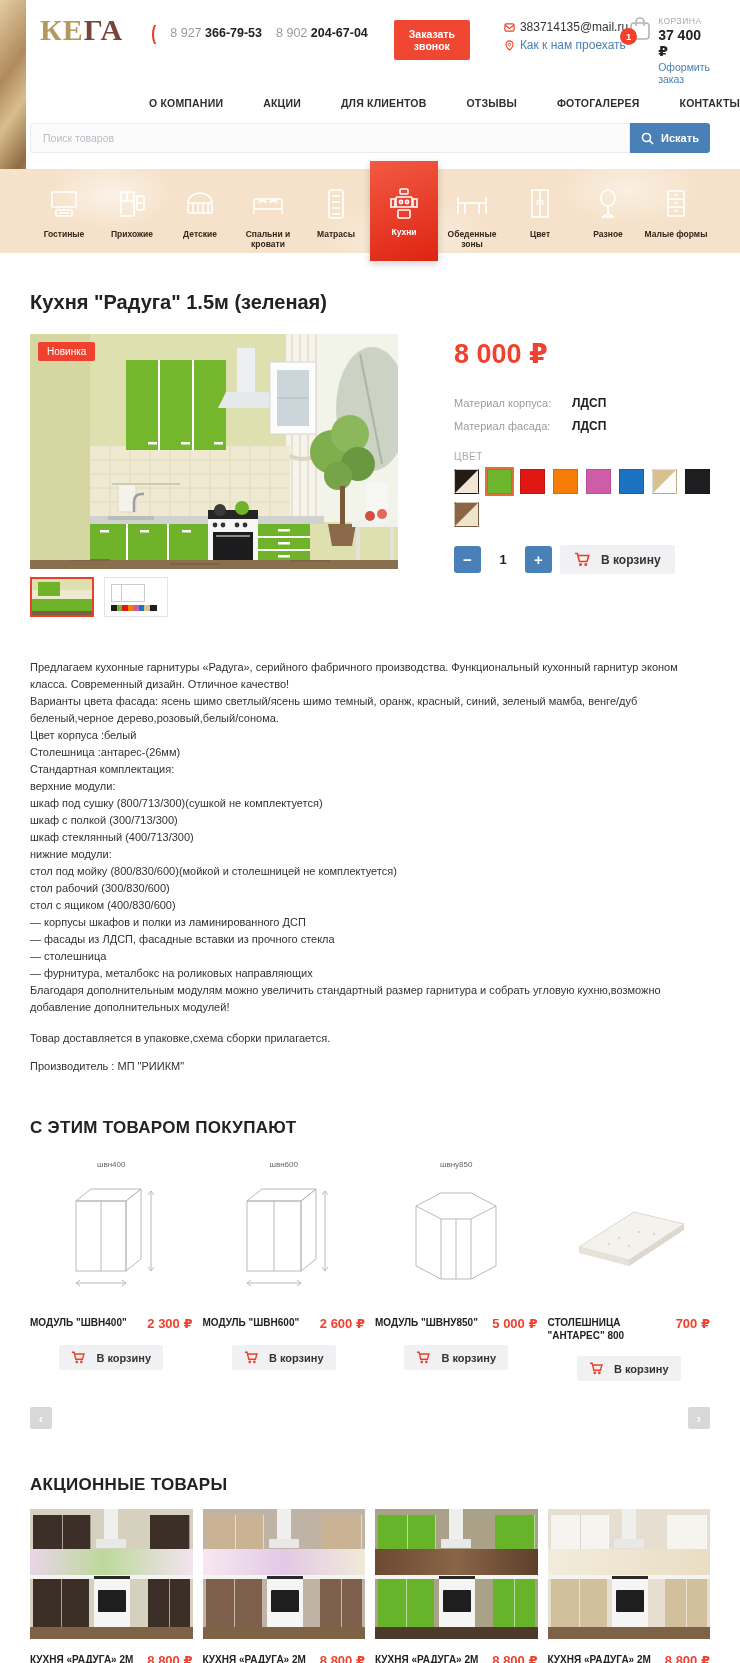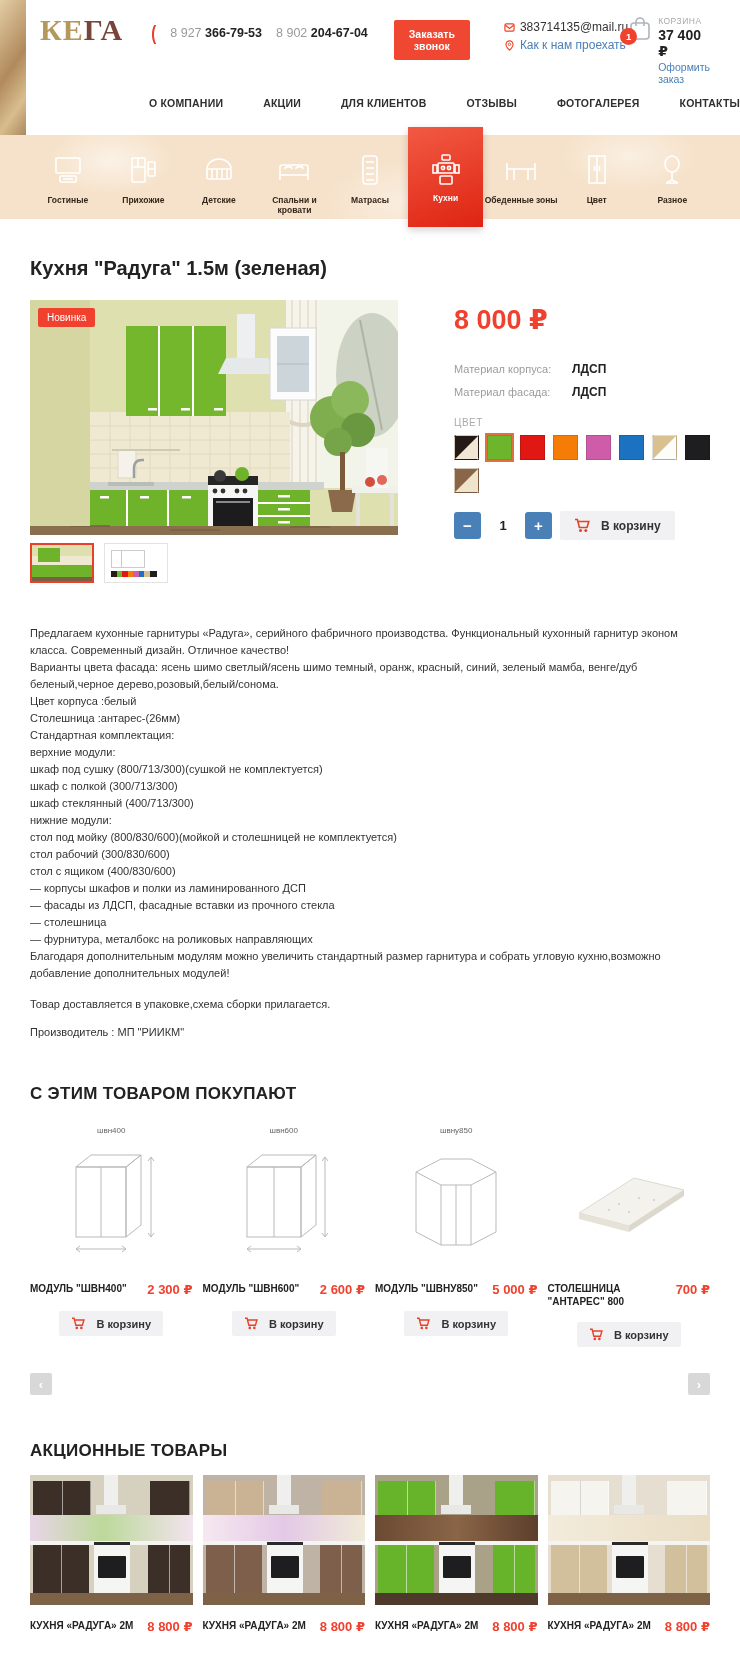--- a/index.html
+++ b/index.html
@@ -183,20 +183,30 @@
 
   <div class="nav">
     <a href="#">О КОМПАНИИ</a>
     <a href="#">АКЦИИ</a>
     <a href="#">ДЛЯ КЛИЕНТОВ</a>
     <a href="#">ОТЗЫВЫ</a>
     <a href="#">ФОТОГАЛЕРЕЯ</a>
     <a href="#">КОНТАКТЫ</a>
   </div>
 
+  <div class="search-row">
+    <input class="search-input" placeholder="Поиск товаров" style="">
+    <button class="search-btn">
+      <svg width="13" height="13" viewBox="0 0 13 13">
+          <circle cx="5.5" cy="5.5" r="4" fill="none" stroke="#fff" stroke-width="1.6"></circle>
+          <line x1="8.5" y1="8.5" x2="12" y2="12" stroke="#fff" stroke-width="1.6"></line>
+        </svg>
+      <span>Искать</span>
+    </button>
+  </div>
 
   <div class="catbar-wrap">
     <div class="catbar"></div>
     <div class="cats">
       <div class="cat">
         <span class="ic">
             <svg width="34" height="30" viewBox="0 0 34 30" style="stroke:#fff">
               <rect x="5" y="3" width="24" height="15" rx="1"></rect>
               <rect x="9" y="21" width="16" height="6" rx="1"></rect>
               <line x1="12" y1="24" x2="22" y2="24"></line>
@@ -295,20 +305,33 @@
         <span class="ic">
             <svg width="28" height="32" viewBox="0 0 28 32" style="stroke:#fff">
               <ellipse cx="14" cy="10" rx="7" ry="8"></ellipse>
               <line x1="14" y1="18" x2="14" y2="26"></line>
               <line x1="8" y1="29" x2="20" y2="29"></line>
               <line x1="14" y1="26" x2="8" y2="29"></line>
               <line x1="14" y1="26" x2="20" y2="29"></line>
             </svg>
           </span>
         <span class="lbl">Разное</span>
+      </div>
+      <div class="cat">
+        <span class="ic">
+            <svg width="26" height="32" viewBox="0 0 26 32" style="stroke:#fff">
+              <rect x="5" y="3" width="16" height="25" rx="1"></rect>
+              <line x1="5" y1="11" x2="21" y2="11"></line>
+              <line x1="5" y1="19" x2="21" y2="19"></line>
+              <line x1="11" y1="7" x2="15" y2="7"></line>
+              <line x1="11" y1="15" x2="15" y2="15"></line>
+              <line x1="11" y1="23" x2="15" y2="23"></line>
+            </svg>
+          </span>
+        <span class="lbl">Малые формы</span>
       </div>
     </div>
   </div>
 
   <h1 class="title">Кухня "Радуга" 1.5м (зеленая)</h1>
 
   <div class="product-row">
     <div class="gallery">
       <div class="main-img">
         <span class="badge-new">Новинка</span>

